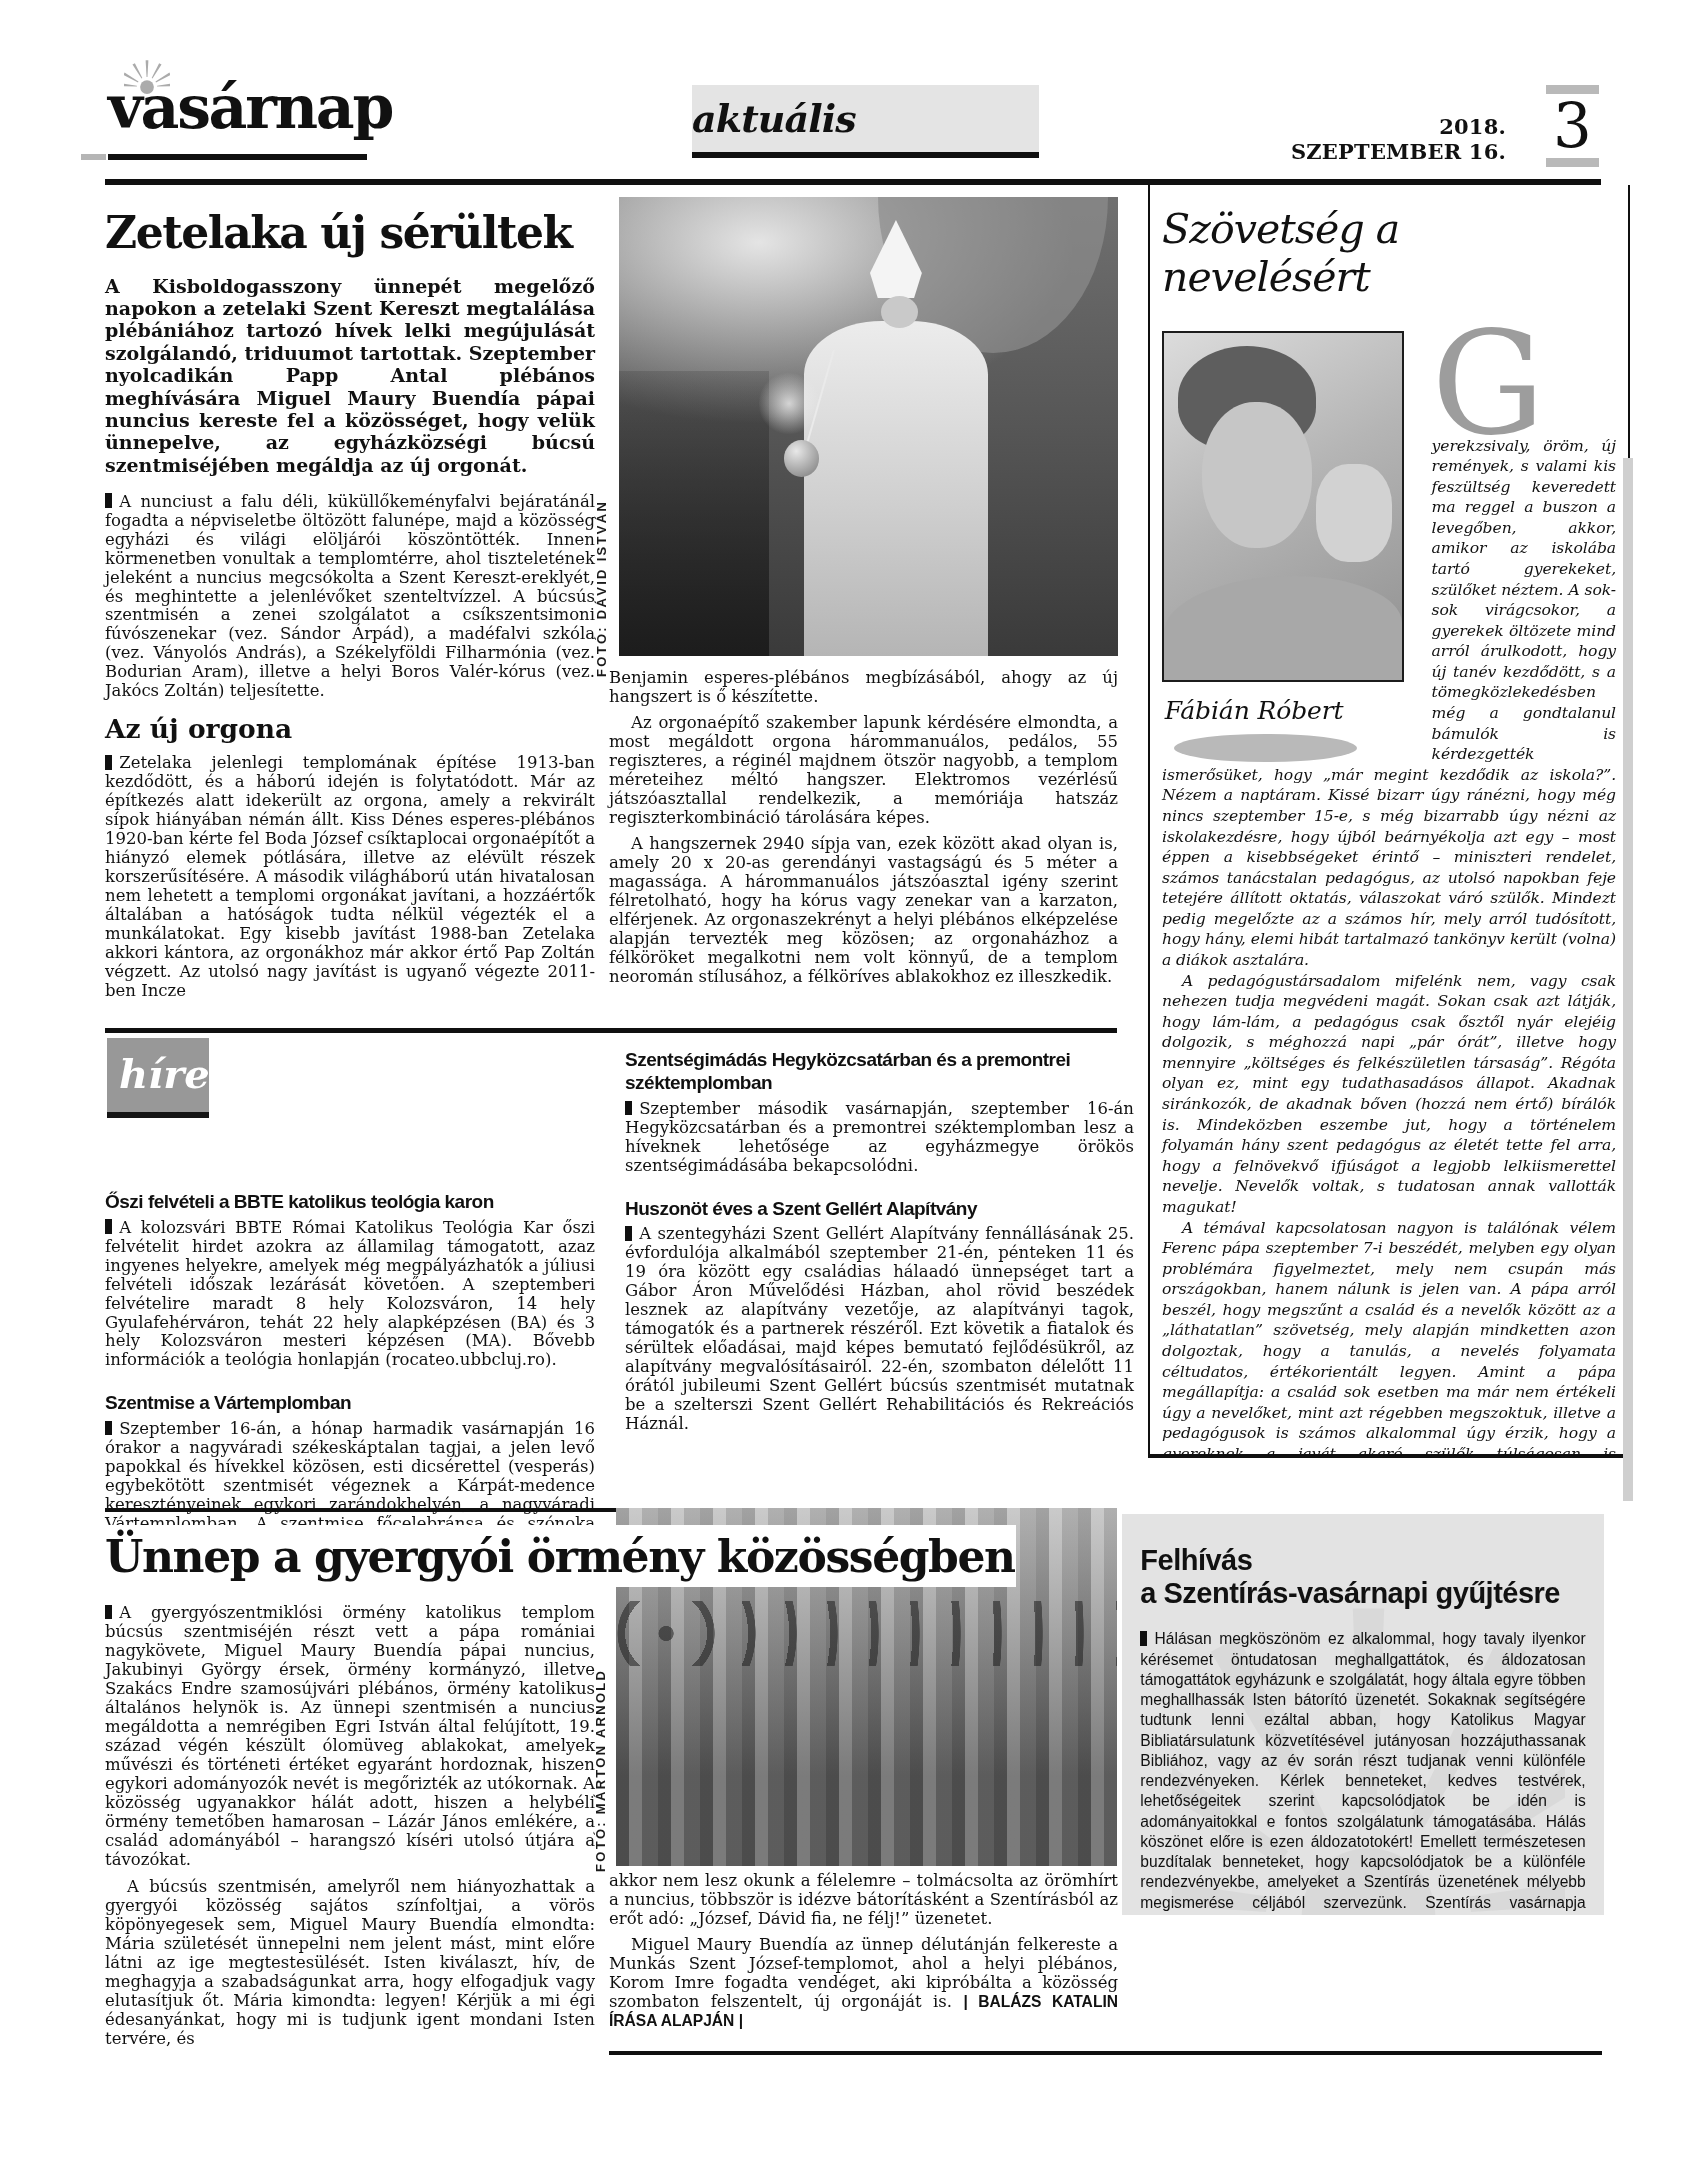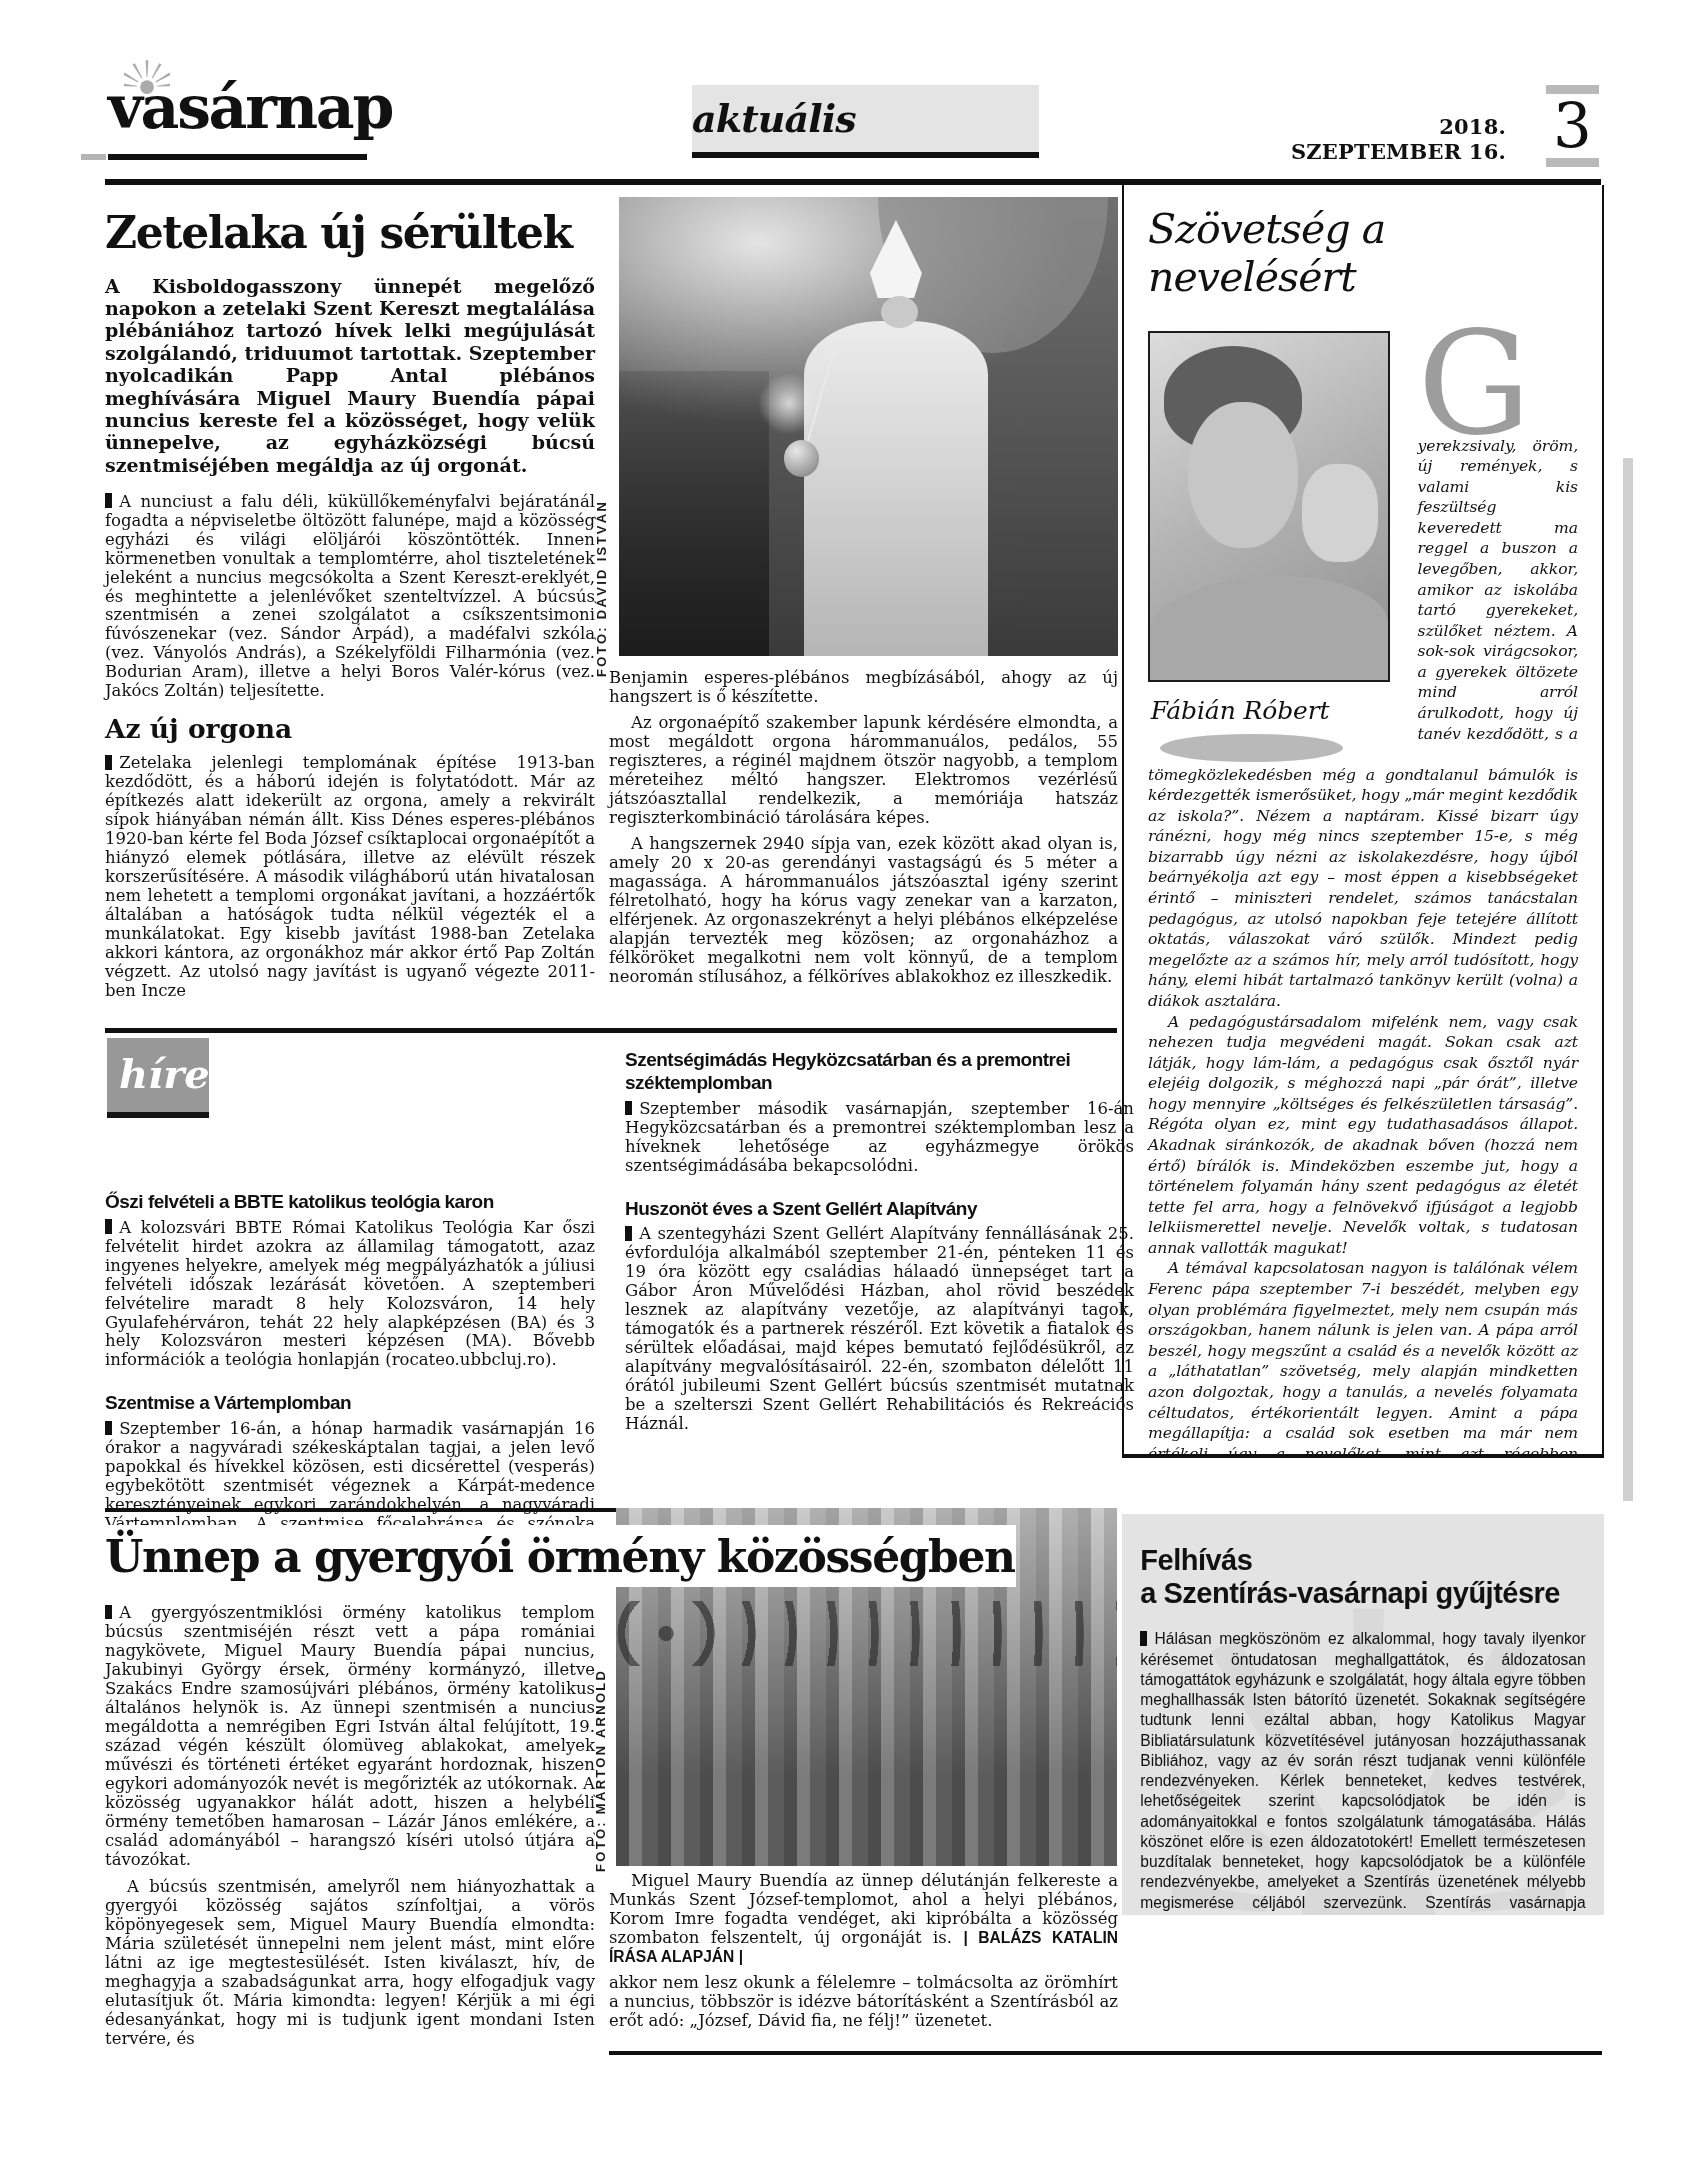--- a/index.html
+++ b/index.html
@@ -64,23 +64,23 @@
              display:flex;align-items:center;z-index:3;}
   .bottom-title{font-size:44px;font-weight:bold;letter-spacing:-1.4px;white-space:nowrap;}
   #col1-bottom{position:absolute;left:105px;top:1604px;width:490px;}
   #col1-bottom .bodytext{margin-bottom:8.2px;}
   #col2-bottom{position:absolute;left:609px;top:1872px;width:509px;}
   #col2-bottom .bodytext{margin-bottom:7.3px;}
   .byline{font-family:"Liberation Sans",sans-serif;font-weight:bold;font-size:15.6px;letter-spacing:0;}
   .rule-bottom{left:609px;top:2051px;width:993px;height:4.1px;}
 
   
-  #opinion{position:absolute;left:1122px;top:185px;width:482px;height:1273px;box-sizing:border-box;
+  #opinion{position:absolute;left:1148px;top:185px;width:482px;height:1273px;box-sizing:border-box;
            border-left:2.3px solid #101010;border-right:2.3px solid #101010;border-bottom:4.1px solid #101010;
-           padding:0 24px;overflow:hidden;}
+           padding:0 12px;overflow:hidden;}
   .optitle{font-style:italic;font-weight:normal;font-size:41px;letter-spacing:-0.9px;margin:20px 0 25px;}
   .opbody{font-style:italic;font-size:15.6px;line-height:1.32;text-align:justify;letter-spacing:-0.1px;}
   .opbody p{margin:0;}
   .opbody p + p{text-indent:20px;}
   .photofloat{float:left;width:254px;margin:4.6px 15.6px 2.7px 0;font-style:normal;}
   .portrait{width:238px;height:347px;border:2.7px solid #1c1c1c;position:relative;overflow:hidden;
             background:linear-gradient(150deg,#dcdcdc 0%,#b5b5b5 45%,#8f8f8f 100%);}
   .portrait .hair{position:absolute;left:6%;top:4%;width:58%;height:30%;background:#5e5e5e;border-radius:50% 50% 42% 42%;}
   .portrait .face2{position:absolute;left:16%;top:20%;width:46%;height:42%;background:#c6c6c6;border-radius:48%;}
   .portrait .hand{position:absolute;right:4%;top:38%;width:32%;height:28%;background:#d2d2d2;border-radius:42%;}
@@ -238,22 +238,22 @@
   <div class="titleband">
     <h1 class="bottom-title">Ünnep a gyergyói örmény közösségben</h1>
   </div>
 
   <div id="col1-bottom">
     <p class="bodytext sq">A gyergyószentmiklósi örmény katolikus templom búcsús szentmiséjén részt vett a pápa romániai nagykövete, Miguel Maury Buendía pápai nuncius, Jakubinyi György érsek, örmény kormányzó, illetve Szakács Endre szamosújvári plébános, örmény katolikus általános helynök is. Az ünnepi szentmisén a nuncius megáldotta a nemrégiben Egri István által felújított, 19. század végén készült ólomüveg ablakokat, amelyek művészi és történeti értéket egyaránt hordoznak, hiszen egykori adományozók nevét is megőrizték az utókornak. A közösség ugyanakkor hálát adott, hiszen a helybéli örmény temetőben hamarosan – Lázár János emlékére, a család adományából – harangszó kíséri utolsó útjára a távozókat.</p>
     <p class="bodytext indent">A búcsús szentmisén, amelyről nem hiányozhattak a gyergyói közösség sajátos színfoltjai, a vörös köpönyegesek sem, Miguel Maury Buendía elmondta: Mária születését ünnepelni nem jelent mást, mint előre látni az ige megtestesülését. Isten kiválaszt, hív, de meghagyja a szabadságunkat arra, hogy elfogadjuk vagy elutasítjuk őt. Mária kimondta: legyen! Kérjük a mi égi édesanyánkat, hogy mi is tudjunk igent mondani Isten tervére, és</p>
   </div>
 
   <div id="col2-bottom">
+    <p class="bodytext">akkor nem lesz okunk a félelemre – tolmácsolta az örömhírt a nuncius, többször is idézve bátorításként a Szentírásból az erőt adó: „József, Dávid fia, ne félj!” üzenetet.</p>
     <p class="bodytext indent"><span>Miguel Maury Buendía az ünnep délutánján felkereste a Munkás Szent József-templomot, ahol a helyi plébános, Korom Imre fogadta vendéget, aki kipróbálta a közösség szombaton felszentelt, új orgonáját is.</span> <strong class="byline">| BALÁZS KATALIN ÍRÁSA ALAPJÁN |</strong></p>
-    <p class="bodytext">akkor nem lesz okunk a félelemre – tolmácsolta az örömhírt a nuncius, többször is idézve bátorításként a Szentírásból az erőt adó: „József, Dávid fia, ne félj!” üzenetet.</p>
   </div>
 
   <div class="rule rule-bottom"></div>
 
   <div id="opinion">
     <h2 class="optitle">Szövetség a nevelésért</h2>
     <div class="opbody">
       <div class="photofloat">
         <div class="portrait">
           <div class="hair"></div>

